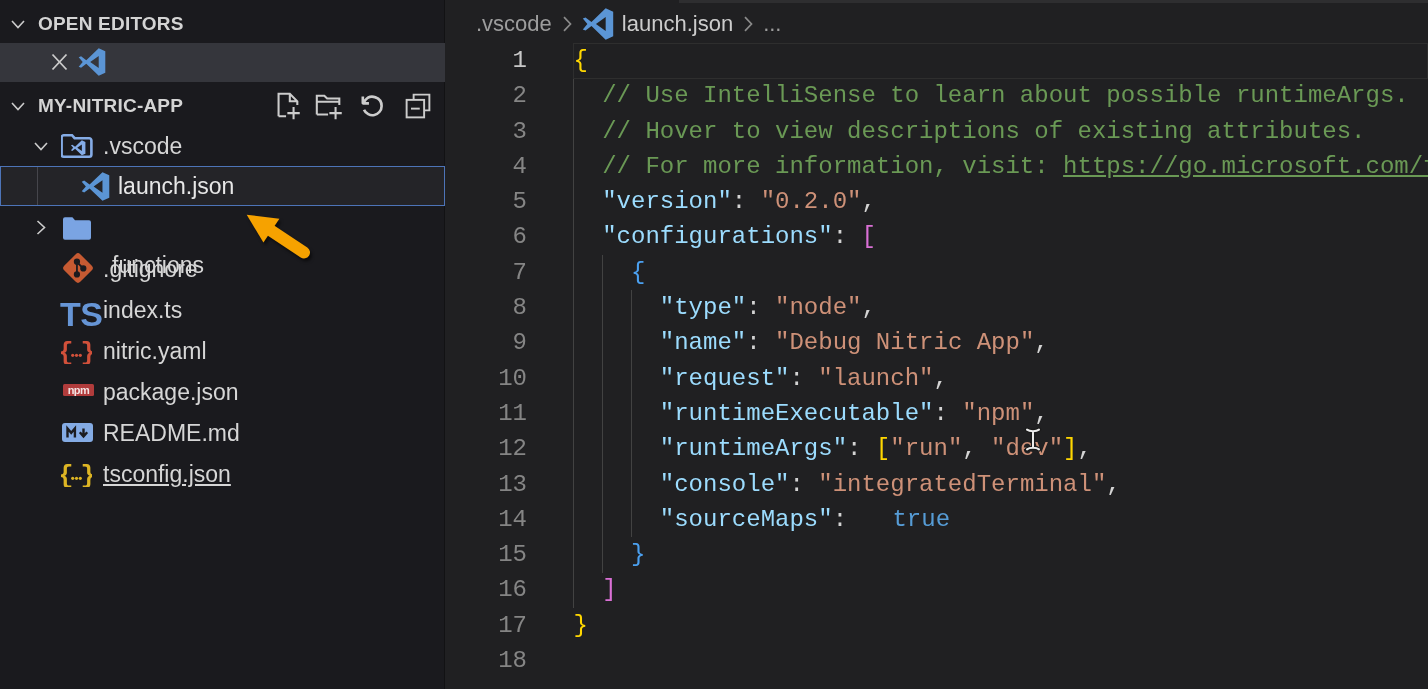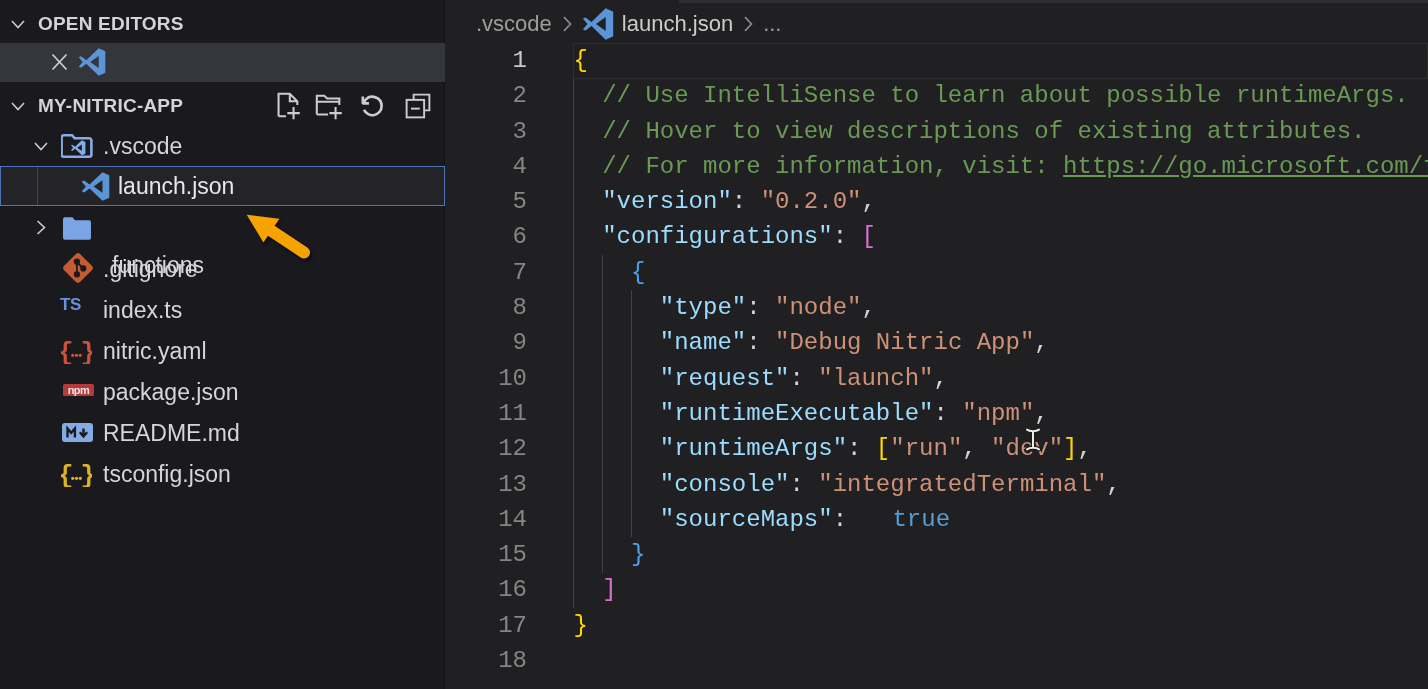--- a/index.html
+++ b/index.html
@@ -1,21 +1,21 @@
 <!DOCTYPE html>
 <html><head>
 <meta charset="utf-8">
 <style>
   * { margin:0; padding:0; box-sizing:border-box; }
   html,body { width:1428px; height:689px; overflow:hidden; background:#202022; }
   #app { position:relative; width:1428px; height:689px; font-family:"Liberation Sans",sans-serif; overflow:hidden; }
   .abs { position:absolute; }
 
   
-  #sidebar { position:absolute; left:0; top:0; width:445px; height:689px; background:#1a1a1e; border-right:1px solid #121214; }
+  #sidebar { position:absolute; left:0; top:0; width:445px; height:689px; background:#1a1a1e; border-right:1px solid #121214;text-align:right; }
   .sechdr { position:absolute; left:38px; font-weight:bold; font-size:19px; color:#d4d4d4; letter-spacing:.2px; }
   .openrow { position:absolute; left:0; top:43px; width:445px; height:39px; background:#35363c; }
   .rowlabel { font-size:23px; color:#d6d6d6; white-space:nowrap; }
 
   
   #editor { position:absolute; left:446px; top:0; width:982px; height:689px; background:#202022; }
   #topstrip { position:absolute; left:233px; top:0; width:749px; height:3px; background:#2e2e30; }
   #crumbs { position:absolute; left:30px; top:9px; height:30px; font-size:22px; color:#9d9d9d; white-space:nowrap; display:flex; align-items:center; }
   #line1box { position:absolute; left:127px; top:43px; width:855px; height:36px; border:1px solid #2e2e2e; }
   .iguide { position:absolute; width:1px; background:#424242; }
@@ -167,21 +167,21 @@
       <g stroke="#1b1b1f" stroke-width="1.7" fill="#1b1b1f">
         <path d="M15 10 V22" fill="none"></path>
         <path d="M16 11.5 L20.5 16" fill="none"></path>
         <circle cx="15" cy="10" r="2.1"></circle>
         <circle cx="15" cy="22" r="2.1"></circle>
         <circle cx="21" cy="16.4" r="2.1"></circle>
       </g>
     </svg>
     <div class="abs rowlabel" style="left:103px; top:256px;">.gitignore</div>
 
-    <div class="abs" style="left:60px; top:295px; width:36px; font-weight:bold; font-size:17px; letter-spacing:-0.5px; color:#6695d6;">TS</div>
+    <div class="abs" style="left:60px; top:295px; width:36px; font-weight:bold; font-size:34px; letter-spacing:-0.5px; color:#6695d6;">TS</div>
     <div class="abs rowlabel" style="left:103px; top:297px;">index.ts</div>
 
     <svg class="abs" style="left:61px; top:340px;" width="31" height="24" viewBox="0 0 31 24">
       <g fill="#d1503a">
         <text x="-2.5" y="20" font-family="Liberation Mono" font-size="25" font-weight="bold">{</text>
         <text x="19.5" y="20" font-family="Liberation Mono" font-size="25" font-weight="bold">}</text>
         <circle cx="11.7" cy="15.3" r="1.6"></circle>
           <circle cx="15.5" cy="15.3" r="1.6"></circle>
           <circle cx="19.3" cy="15.3" r="1.6"></circle>
       </g>
@@ -203,21 +203,21 @@
 
     <svg class="abs" style="left:61px; top:463px;" width="31" height="24" viewBox="0 0 31 24">
       <g fill="#ddb524">
         <text x="-2.5" y="20" font-family="Liberation Mono" font-size="25" font-weight="bold">{</text>
         <text x="19.5" y="20" font-family="Liberation Mono" font-size="25" font-weight="bold">}</text>
         <circle cx="11.7" cy="15.3" r="1.6"></circle>
           <circle cx="15.5" cy="15.3" r="1.6"></circle>
           <circle cx="19.3" cy="15.3" r="1.6"></circle>
       </g>
     </svg>
-    <div class="abs rowlabel" style="left:103px; top:461px;">tsconfig.json</div>
+    <div class="abs rowlabel" style="left:103px; top:461px;text-decoration:underline;">tsconfig.json</div>
 
     <svg class="abs" style="left:230px; top:200px;" width="110" height="70" viewBox="0 0 110 70">
       <g style="filter:drop-shadow(2px 3px 1.5px rgba(0,0,0,0.5))">
         <line x1="40.1" y1="30.1" x2="74" y2="52.4" stroke="#f6a200" stroke-width="12" stroke-linecap="round"></line>
         <polygon points="16.7,14.7 49.4,18.7 33.4,42.6" fill="#f6a200"></polygon>
       </g>
     </svg>
   </div>
 
 </div>

